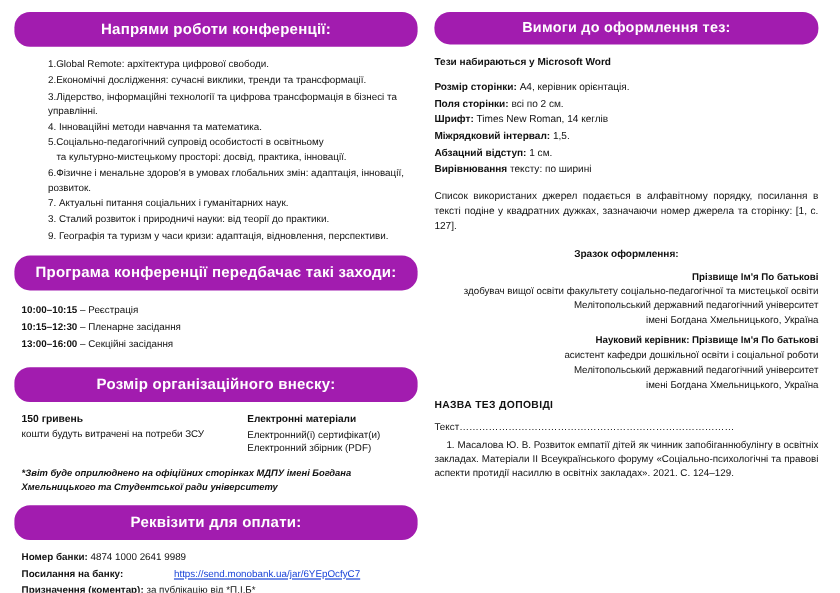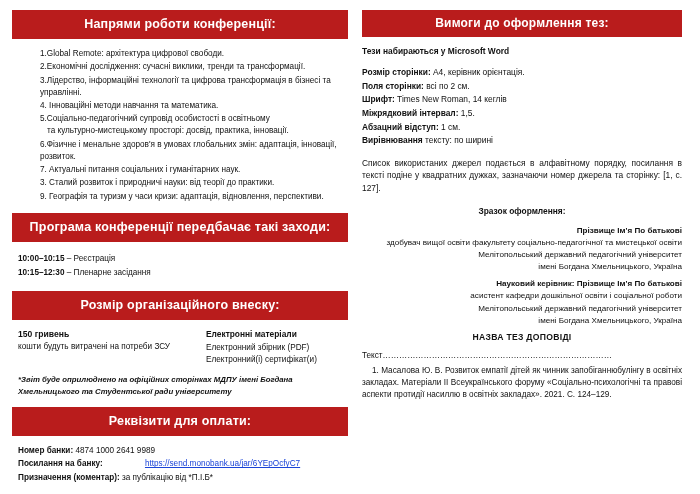--- a/index.html
+++ b/index.html
@@ -15,28 +15,29 @@
     position: relative;
     width: 700px; height: 494px;
     display: flex;
     padding: 10px 12px 6px 12px;
     gap: 14px;
   }
   .col-left { width: 336px; flex: 0 0 336px; }
   .col-right { width: 320px; flex: 0 0 320px; }
 
   .banner {
-    background: #b91c1c;
+    background: #a21caf;
     color: #ffffff;
     font-family: "Liberation Sans", sans-serif;
     font-weight: bold;
     font-size: 12.5px;
     text-align: center;
     padding: 7px 6px 8px 6px;
     letter-spacing: 0.2px;
+    border-radius: 13px;
   }
   .banner.tight { padding: 6px 4px 7px 4px; font-size: 12px; }
 
   .list {
     margin: 9px 0 0 0;
     padding: 0 2px 0 6px;
     font-size: 8.2px;
     line-height: 1.45;
     font-family: "Liberation Sans", sans-serif;
   }
@@ -96,21 +97,21 @@
   .r-line b { font-weight: bold; }
   .r-specs { margin-top: 9px; font-size: 8.4px; line-height: 1.62; }
   .r-specs .row b { font-weight: bold; }
   .r-para { margin-top: 9px; font-size: 8.4px; line-height: 1.5; text-align: justify; }
   .r-center-bold { margin-top: 11px; font-size: 8.4px; font-weight: bold; text-align: center; }
 
   .sample { margin-top: 9px; font-size: 8.1px; line-height: 1.5; text-align: right; }
   .sample .b { font-weight: bold; }
   .sample .blk { margin-bottom: 5px; }
 
-  .title-center { font-size: 8.6px; font-weight: bold; text-align: center; letter-spacing: 0.3px; }
+  .title-center { font-size: 8.6px; font-weight: bold; text-align: left; letter-spacing: 0.3px; }
   .text-dots { margin-top: 9px; font-size: 8.2px; }
   .refs-title { margin-top: 11px; font-size: 8.3px; font-weight: bold; text-align: center; }
   .refs-body { margin-top: 5px; font-size: 8.2px; line-height: 1.5; text-align: justify; text-indent: 10px; }
 </style>
 </head>
 <body>
 
 <div class="page">
 
   <div class="col-left">
@@ -138,35 +139,39 @@
 
     <div class="sched">
       <div>
         <b>10:00–10:15</b>
         – <span>Реєстрація</span>
       </div>
       <div>
         <b>10:15–12:30</b>
         – <span>Пленарне засідання</span>
       </div>
+      <div>
+        <b>13:00–16:00</b>
+        – <span>Секційні засідання</span>
+      </div>
     </div>
 
     <div style="margin-top:11px;">
       <div class="banner">Розмір організаційного внеску:</div>
     </div>
 
     <div class="fee-wrap">
       <div class="fee-left">
         <div class="fee-amount">150 гривень</div>
         <div class="fee-note">кошти будуть витрачені на потреби ЗСУ</div>
       </div>
       <div class="fee-right">
         <div class="fee-title">Електронні матеріали</div>
+        <div class="fee-item">Електронний(і) сертифікат(и)</div>
         <div class="fee-item">Електронний збірник (PDF)</div>
-        <div class="fee-item">Електронний(і) сертифікат(и)</div>
       </div>
     </div>
 
     <div class="italic-note">*Звіт буде оприлюднено на офіційних сторінках МДПУ імені Богдана Хмельницького та Студентської ради університету</div>
 
     <div style="margin-top:10px;">
       <div class="banner">Реквізити для оплати:</div>
     </div>
 
     <div class="pay">

